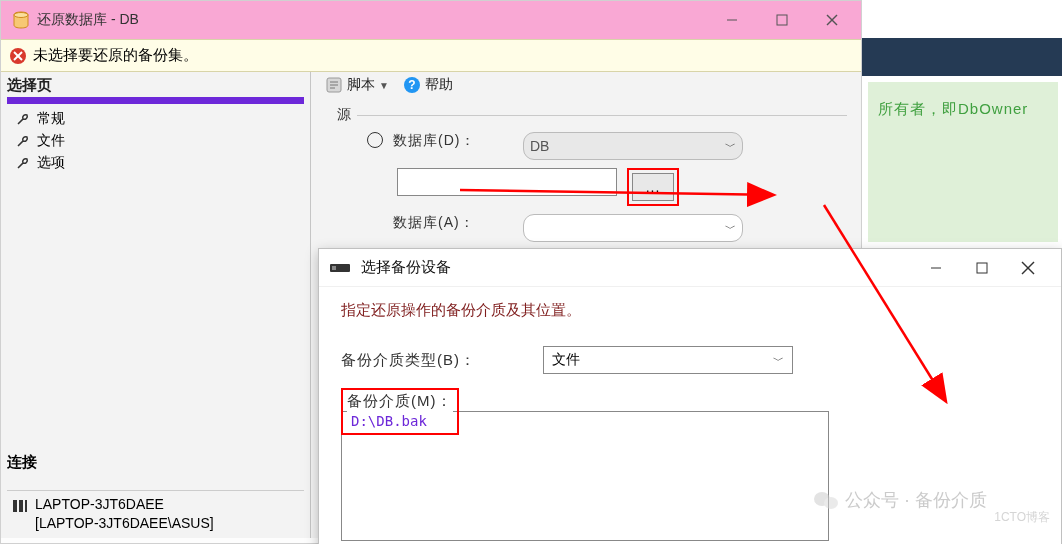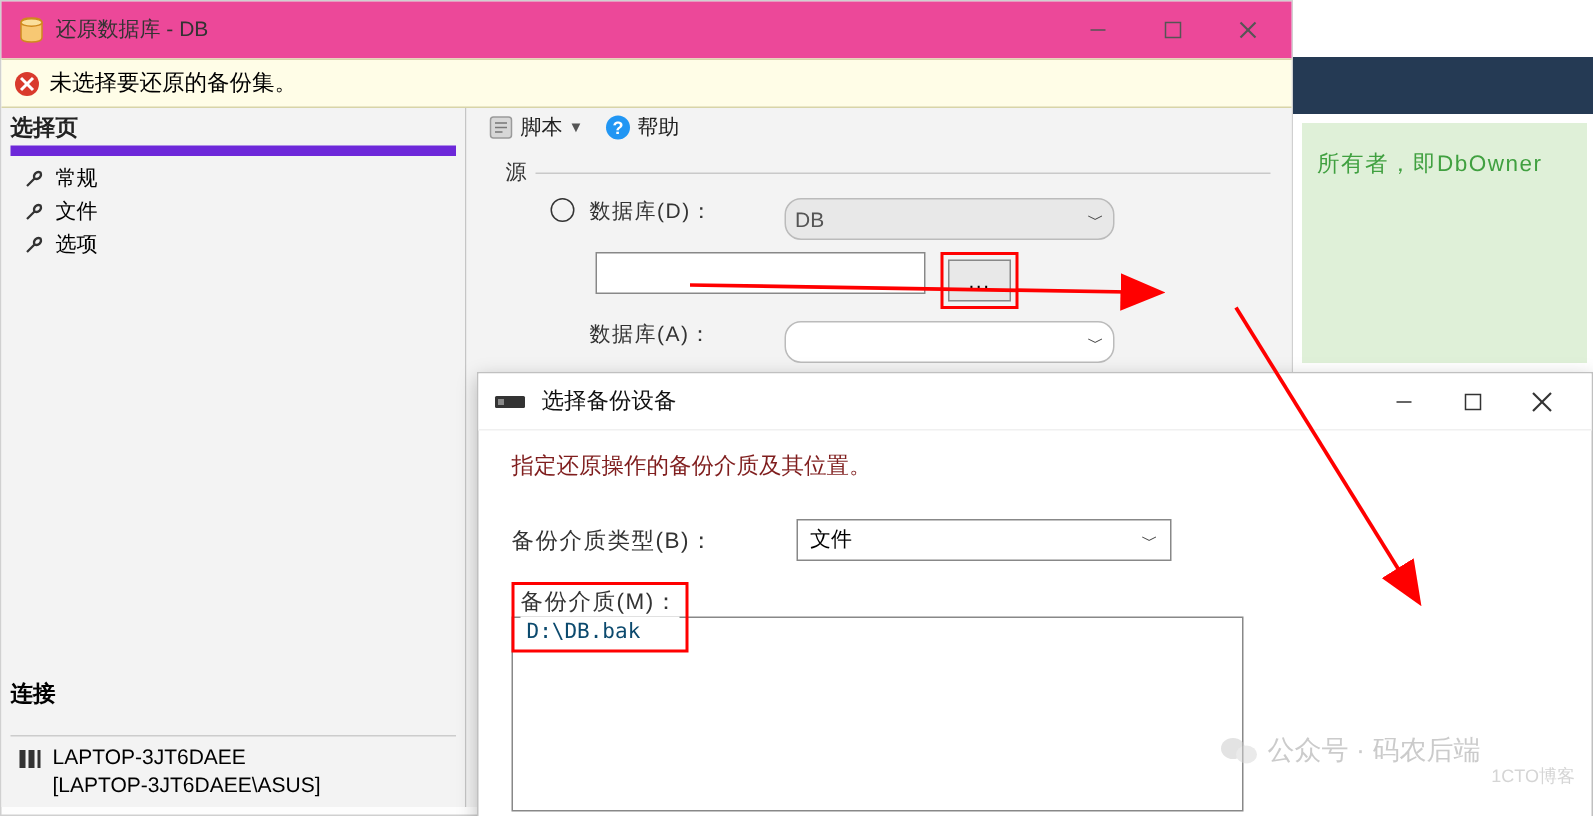--- a/index.html
+++ b/index.html
@@ -1,21 +1,21 @@
 <!DOCTYPE html>
 <html><head>
   <meta charset="utf-8">
   <style>
     * { margin: 0; padding: 0; box-sizing: border-box; font-family: "Microsoft YaHei", Tahoma, sans-serif; }
     body { width: 1062px; height: 544px; background: #fff; overflow: hidden; position: relative; font-size: 14px; }
 
     
     .main-window { position: absolute; top: 0; left: 0; width: 862px; height: 544px; background: #fdfdfd; border: 1px solid #d0d0d0; }
     
-    .titlebar { height: 38px; display: flex; align-items: center; padding: 0 4px; background: #ec4899; }
+    .titlebar { height: 38px; display: flex; align-items: center; padding: 0 4px; background: #f9a8d4; }
     .titlebar-icon { width: 20px; height: 20px; margin: 0 6px; display: inline-block; }
     .titlebar-title { flex: 1; font-size: 14px; color: #333; }
     .win-controls { display: flex; height: 100%; }
     .win-btn { width: 50px; height: 100%; display: flex; align-items: center; justify-content: center; cursor: pointer; }
 
     .error-bar { background: #fffde7; border-bottom: 1px solid #d8d4a8; border-top: 1px solid #d8d4a8; padding: 6px 8px; display: flex; align-items: center; font-size: 15px; color: #000; }
     .error-icon { width: 18px; height: 18px; margin-right: 6px; }
 
     .main-body { display: flex; height: calc(100% - 76px); }
     
@@ -57,28 +57,28 @@
 
     
     .dialog2 { position: absolute; top: 248px; left: 318px; width: 744px; height: 349px; background: #fff; border: 1px solid #c0c0c0; box-shadow: 0 4px 12px rgba(0,0,0,.25); }
     .dialog2-titlebar { height: 38px; display: flex; align-items: center; padding: 0 10px; background: #fff; border-bottom: 1px solid #f0f0f0;}
     .device-icon { width: 22px; height: 14px; margin-right: 10px; }
     .dialog2-title { flex: 1; font-size: 15px; color: #111; }
     .dialog2 .win-btn2 { width: 46px; height: 30px; display: flex; align-items: center; justify-content: center; cursor: pointer; }
 
     .dialog2-body { padding: 14px 22px; }
     .instruction { font-size: 15px; color: #7f1d1d; margin-bottom: 26px; }
-    .row2 { display: flex; align-items: center; margin-bottom: 14px; gap: 10px; }
+    .row2 { display: flex; align-items: center; margin-bottom: 14px; gap: 22px; }
     .lbl2 { width: 180px; font-size: 15px; color: #333; letter-spacing: 1px;}
     .combo2 { width: 250px; height: 28px; border: 1px solid #888; background: #fff; display: flex; align-items: center; justify-content: space-between; padding: 0 8px; }
     .chev-down { font-size: 11px; color: #444;}
 
     .media-highlight { border: 2.5px solid #f00; padding: 2px 4px; display: inline-block; }
     .media-list { width: 488px; height: 130px; border: 1px solid #888; background: #fff; margin-top: 2px; }
-    .media-item { padding: 2px 4px; background: #fff; color:#0c4a6e; font-family: Consolas, monospace; font-size: 14px; }
+    .media-item { padding: 2px 4px; background: #fff; color:#6d28d9; font-family: Consolas, monospace; font-size: 14px; }
     
     
     .bg-note { position: absolute; top: 82px; left: 868px; width: 190px; height: 160px; background: #dff0d8; padding: 18px 10px; color: #40a040; font-size: 15px; letter-spacing: 1px; }
     .bg-bar { position: absolute; top: 38px; left: 862px; width: 200px; height: 38px; background: #253a54;}
 
     
     .arrow-overlay { position: absolute; top: 0; left: 0; width: 1062px; height: 544px; pointer-events: none; }
 
     
     .watermark { position: absolute; right: 75px; bottom: 32px; color: #c2c2c2; font-size: 18px; display: flex; align-items: center; gap: 6px; opacity: .85;}
@@ -281,15 +281,15 @@
   <line x1="824" y1="205" x2="945" y2="400" stroke="#f00" stroke-width="2.5" marker-end="url(#ah)"></line>
 </svg>
 
 <div class="watermark">
   <span class="wechat-icon">
     <svg viewBox="0 0 26 22">
         <ellipse cx="9" cy="10" rx="8" ry="7" fill="#c8c8c8"></ellipse>
         <ellipse cx="18" cy="14" rx="7" ry="6" fill="#d6d6d6"></ellipse>
       </svg>
   </span>
-  <span>公众号 · 码农后端</span>
+  <span>公众号 · 备份介质</span>
 </div>
 <div class="watermark2">1CTO博客</div>
 
 </body></html>

